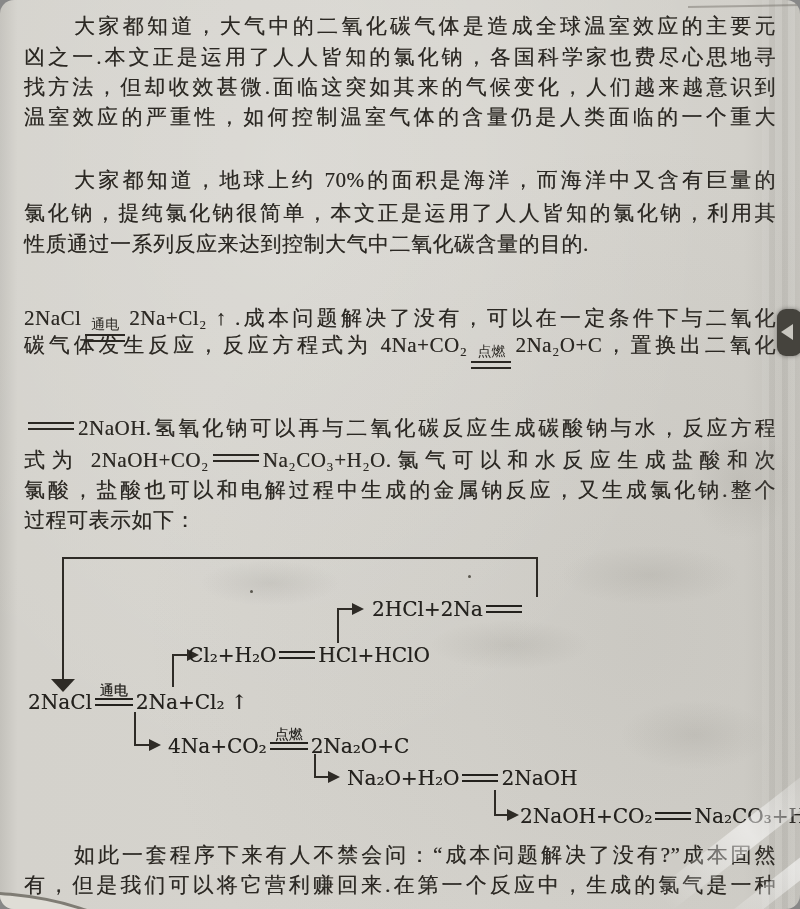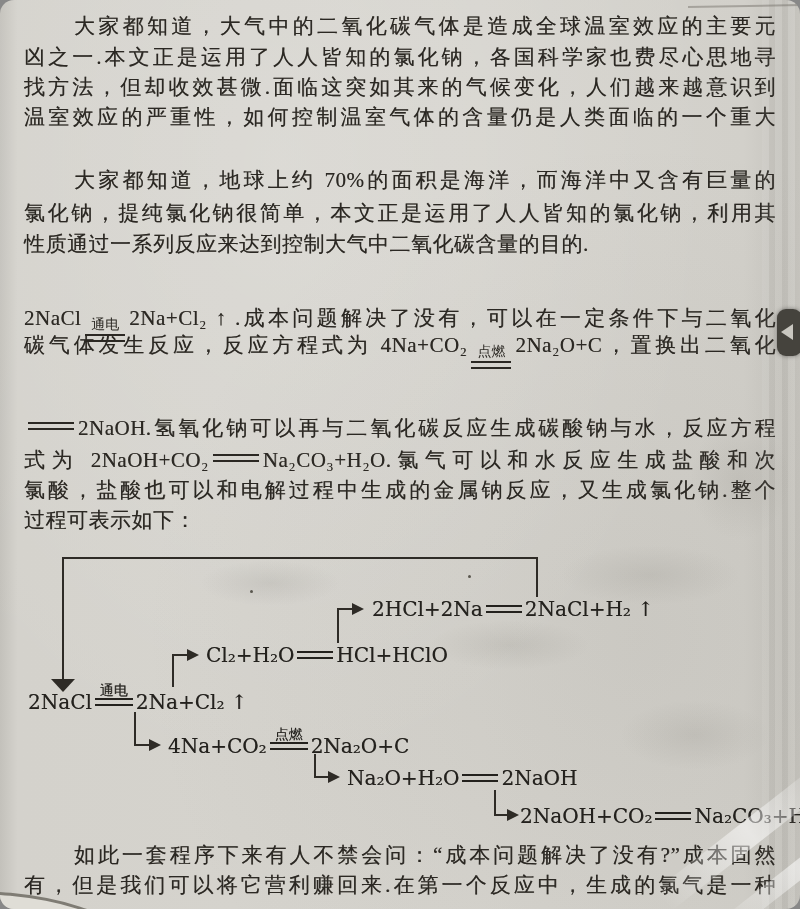--- a/index.html
+++ b/index.html
@@ -91,27 +91,26 @@
     <div class="vline" style="left:62px;top:557px;height:124px"></div>
     <div class="vline" style="left:536px;top:557px;height:40px"></div>
     <div class="arr-d" style="left:51px;top:679px"></div>
 
     <div class="vline" style="left:337px;top:608px;height:35px"></div>
     <div class="hline" style="left:337px;top:608px;width:16px"></div>
     <div class="arr-r" style="left:352px;top:603px"></div>
     <div class="eq" style="left:372px;top:596px">
         <span>2HCl+2Na</span>
         <span class="dbar"></span>
-        <span>2NaCl+H₂ ↑</span>
       </div>
 
     <div class="vline" style="left:172px;top:654px;height:33px"></div>
     <div class="hline" style="left:172px;top:654px;width:16px"></div>
     <div class="arr-r" style="left:187px;top:649px"></div>
-    <div class="eq" style="left:206px;top:642px">
+    <div class="eq" style="left:188px;top:642px">
         <span>Cl₂+H₂O</span>
         <span class="dbar"></span>
         <span>HCl+HClO</span>
       </div>
 
     <div class="eq" style="left:28px;top:689px">
         <span>2NaCl</span>
         <span class="olabel">
           <span class="lbl">通电</span>
           <span class="bar"></span>

